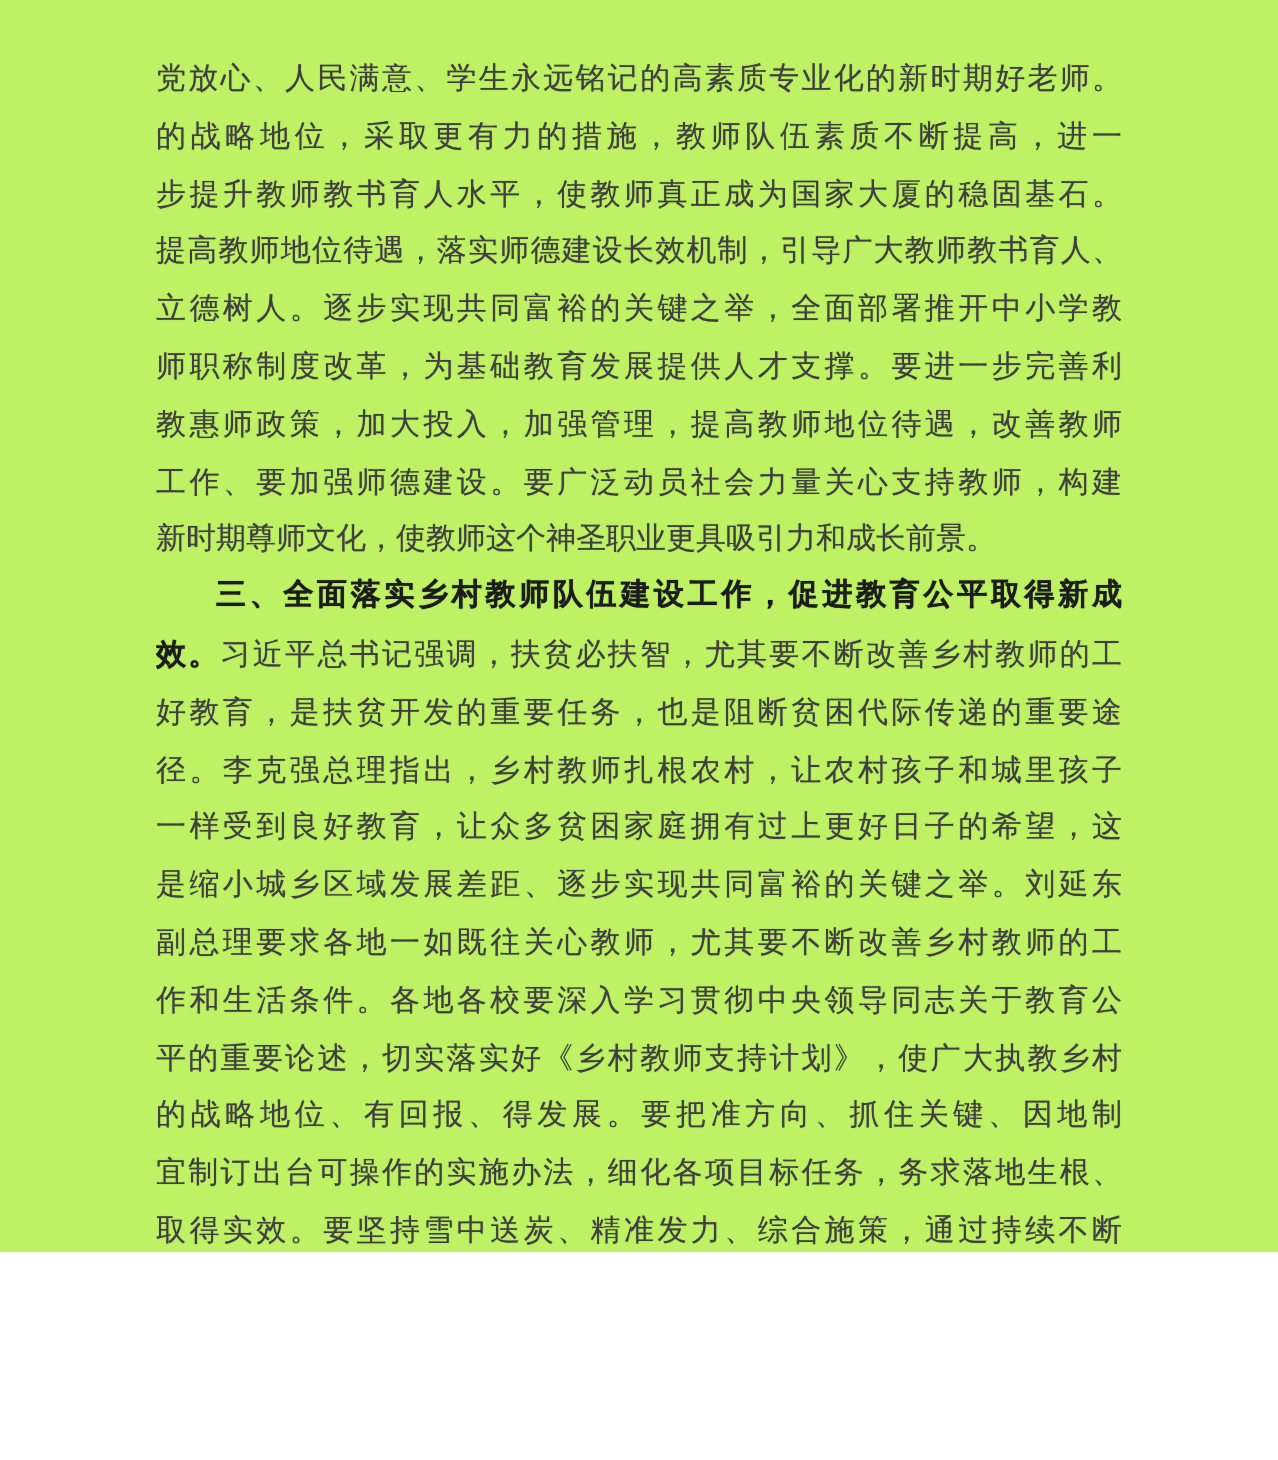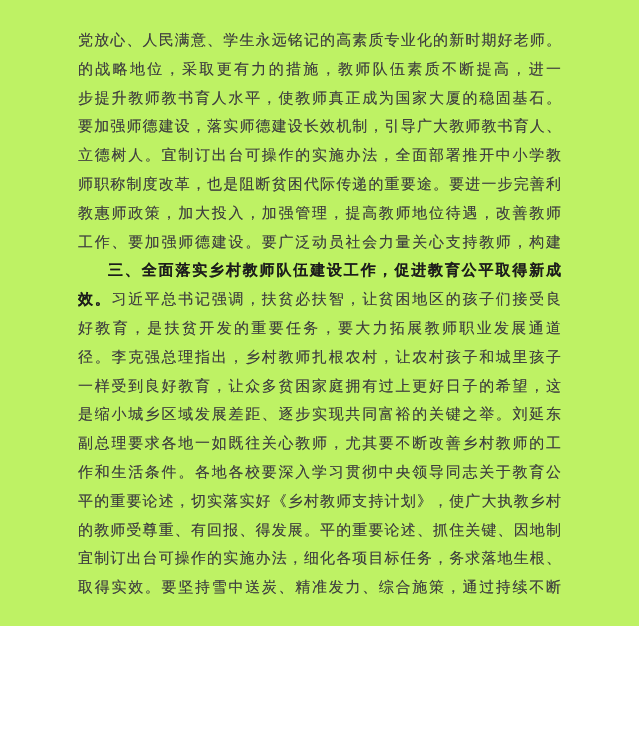--- a/index.html
+++ b/index.html
@@ -31,21 +31,21 @@
     text-align-last: justify;
     text-justify: inter-character;
     text-shadow: 0 0 0.5px rgba(70,70,70,0.55);
     overflow: hidden;
   }
   .line.para-end {
     text-align-last: left;
   }
   .line.heading {
     padding-left: 30px;
-    font-family: Liberation Sans, sans-serif;
+    font-family: Liberation Mono, monospace;
     font-weight: bold;
     color: #1c1c1c;
     text-shadow: 0 0 0.5px rgba(20,20,20,0.7);
   }
   .lead-bold {
     font-family: "Liberation Sans", sans-serif;
     font-weight: bold;
     color: #1c1c1c;
     text-shadow: 0 0 0.5px rgba(20,20,20,0.7);
   }
@@ -63,32 +63,33 @@
   }
 </style>
 </head>
 <body>
 
 <div class="page">
   <div class="text-block">
     <div class="line">党放心、人民满意、学生永远铭记的高素质专业化的新时期好老师。</div>
     <div class="line">的战略地位，采取更有力的措施，教师队伍素质不断提高，进一</div>
     <div class="line">步提升教师教书育人水平，使教师真正成为国家大厦的稳固基石。</div>
-    <div class="line">要加强师德建设，落实师德建设长效机制，引导广大教师教书育人、</div>
-    <div class="line">立德树人。宜制订出台可操作的实施办法，全面部署推开中小学教</div>
-    <div class="line">师职称制度改革，也是阻断贫困代际传递的重要途。要进一步完善利</div>
+    <div class="line">提高教师地位待遇，落实师德建设长效机制，引导广大教师教书育人、</div>
+    <div class="line">立德树人。逐步实现共同富裕的关键之举，全面部署推开中小学教</div>
+    <div class="line">师职称制度改革，为基础教育发展提供人才支撑。要进一步完善利</div>
     <div class="line">教惠师政策，加大投入，加强管理，提高教师地位待遇，改善教师</div>
     <div class="line">工作、要加强师德建设。要广泛动员社会力量关心支持教师，构建</div>
+    <div class="line para-end">新时期尊师文化，使教师这个神圣职业更具吸引力和成长前景。</div>
     <div class="line heading">三、全面落实乡村教师队伍建设工作，促进教育公平取得新成</div>
-    <div class="line"><span class="lead-bold">效。</span><span>习近平总书记强调，扶贫必扶智，让贫困地区的孩子们接受良</span></div>
-    <div class="line">好教育，是扶贫开发的重要任务，要大力拓展教师职业发展通道</div>
+    <div class="line"><span class="lead-bold">效。</span><span>习近平总书记强调，扶贫必扶智，尤其要不断改善乡村教师的工</span></div>
+    <div class="line">好教育，是扶贫开发的重要任务，也是阻断贫困代际传递的重要途</div>
     <div class="line">径。李克强总理指出，乡村教师扎根农村，让农村孩子和城里孩子</div>
     <div class="line">一样受到良好教育，让众多贫困家庭拥有过上更好日子的希望，这</div>
     <div class="line">是缩小城乡区域发展差距、逐步实现共同富裕的关键之举。刘延东</div>
     <div class="line">副总理要求各地一如既往关心教师，尤其要不断改善乡村教师的工</div>
     <div class="line">作和生活条件。各地各校要深入学习贯彻中央领导同志关于教育公</div>
     <div class="line">平的重要论述，切实落实好《乡村教师支持计划》，使广大执教乡村</div>
-    <div class="line">的教师受尊重、有回报、得发展。平的重要论述、抓住关键、因地制</div>
+    <div class="line">的战略地位、有回报、得发展。要把准方向、抓住关键、因地制</div>
     <div class="line">宜制订出台可操作的实施办法，细化各项目标任务，务求落地生根、</div>
     <div class="line">取得实效。要坚持雪中送炭、精准发力、综合施策，通过持续不断</div>
   </div>
   <div class="footer">— 3 —</div>
 </div>
 
 </body></html>

